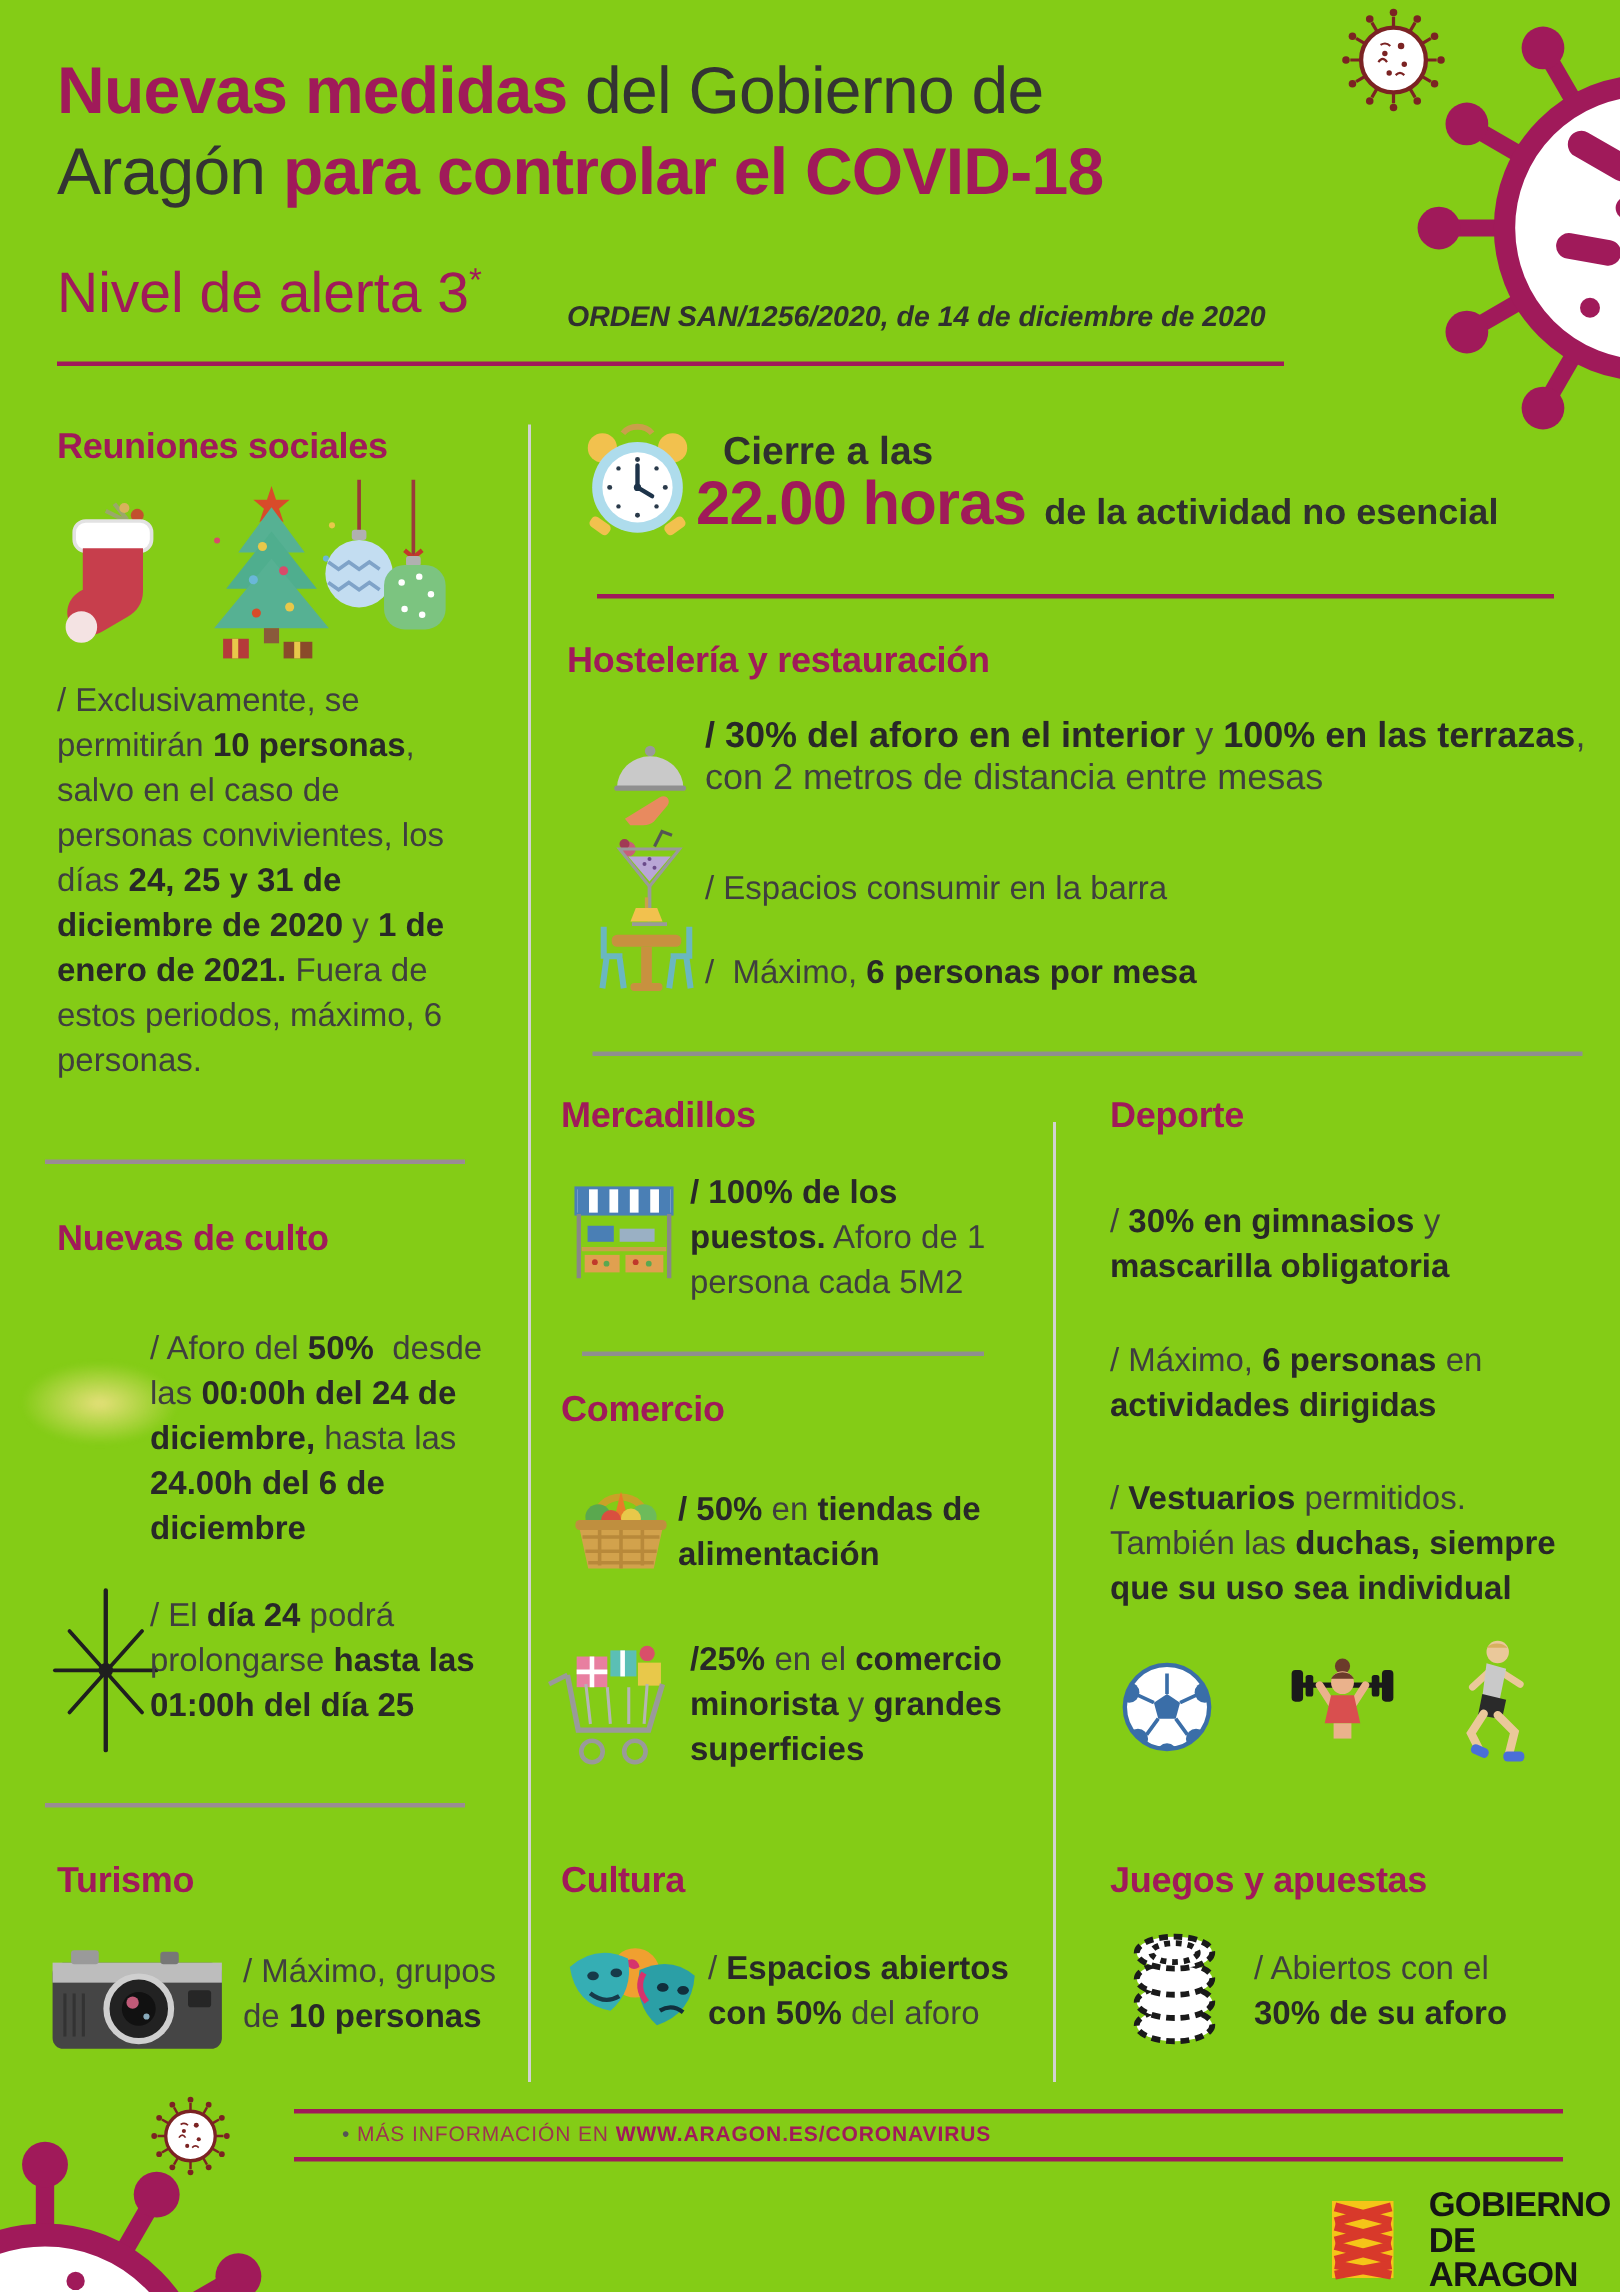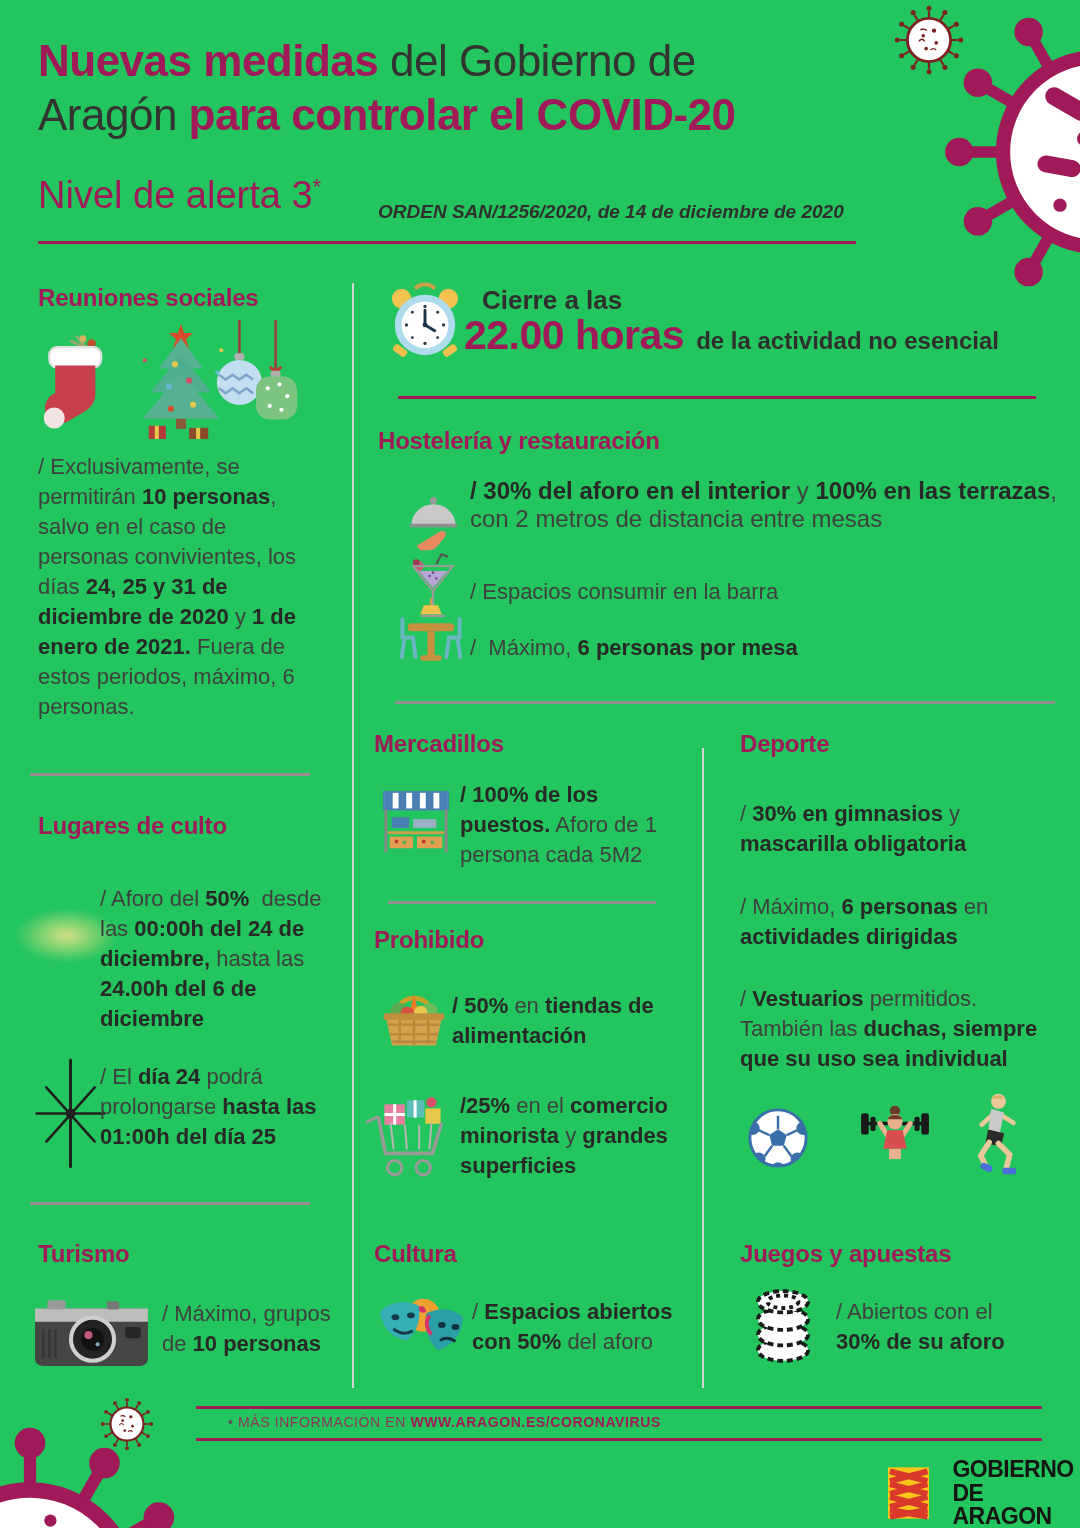--- a/index.html
+++ b/index.html
@@ -1,18 +1,18 @@
 <!DOCTYPE html>
 <html><head>
 <meta charset="utf-8">
 <style>
 :root{--accent:#a01a5a}
 *{margin:0;padding:0;box-sizing:border-box}
 body{background:#e9e9e9}
-.page{position:relative;width:1080px;height:1528px;margin:0 auto;background:#22c55e;overflow:hidden;
+.page{position:relative;width:1080px;height:1528px;margin:0 auto;background:#84cc16;overflow:hidden;
   font-family:"Liberation Sans","DejaVu Sans",sans-serif;color:#3f3f3f}
 .abs{position:absolute}
 .title{font-size:44px;line-height:54px;font-weight:400;color:#333;letter-spacing:-0.5px}
 .acc{color:var(--accent);font-weight:700}
 .sec-title{font-size:24px;font-weight:700;color:var(--accent);letter-spacing:-0.2px}
 .rich{font-size:22px;line-height:30px;white-space:pre-wrap;color:#3f3f3f}
 .rich b{font-weight:700;color:#282828}
 .rule-accent{height:3px;background:var(--accent)}
 .rule-gray{height:3px;background:#8f8f8f}
 .rule-soft{height:2.5px;background:#9a8c94}
@@ -91,21 +91,21 @@
     <g>
         <use href="#virusF" transform="translate(30,1592) scale(1.02)"></use>
       </g>
     <g>
         <use href="#virusO" transform="translate(127,1424) scale(0.55)"></use>
       </g>
   </svg>
 
   <div class="abs title" style="left:38px;top:34px">
     <div><b class="acc">Nuevas medidas</b><span> del Gobierno de</span></div>
-    <div><span>Aragón </span><b class="acc">para controlar el COVID-20</b></div>
+    <div><span>Aragón </span><b class="acc">para controlar el COVID-18</b></div>
   </div>
   <div class="abs" style="left:38px;top:174px;font-size:38px;color:var(--accent)">
     <span>Nivel de alerta 3</span><span style="vertical-align:14px;font-size:22px">*</span>
   </div>
   <div class="abs" style="left:378px;top:201px;font-size:19px;font-style:italic;font-weight:700;color:#2f2f2f">ORDEN SAN/1256/2020, de 14 de diciembre de 2020</div>
   <div class="abs rule-accent" style="left:38px;top:241px;width:818px"></div>
 
   <div class="abs vrule" style="left:352px;top:283px;height:1105px"></div>
   <div class="abs vrule" style="left:702px;top:748px;height:640px"></div>
 
@@ -160,21 +160,21 @@
 salvo en el caso de
 personas convivientes, los
 días </span><b>24, 25 y 31 de
 diciembre de 2020</b><span> y </span><b>1 de
 enero de 2021.</b><span> Fuera de
 estos periodos, máximo, 6
 personas.</span></div>
 
   <div class="abs rule-soft" style="left:30px;top:773px;width:280px"></div>
 
-  <div class="abs sec-title" style="left:38px;top:812px">Lugares de culto</div>
+  <div class="abs sec-title" style="left:38px;top:812px">Nuevas de culto</div>
   <div class="abs" style="left:14px;top:908px;width:105px;height:55px;background:radial-gradient(ellipse at center, rgba(246,227,140,0.85), rgba(246,227,140,0) 70%);filter:blur(2px)"></div>
   <div class="abs rich" style="left:100px;top:884px;width:258px"><span>/ Aforo del </span><b>50%</b><span>  desde
 las </span><b>00:00h del 24 de
 diciembre,</b><span> hasta las
 </span><b>24.00h del 6 de
 diciembre</b></div>
 
   <svg class="abs" style="left:25px;top:1058px" width="92" height="112" viewBox="0 0 95 115">
     <g stroke="#1f1f1f" stroke-linecap="round">
       <path d="M47 2 V112" stroke-width="3"></path>
@@ -284,21 +284,21 @@
       <circle cx="23" cy="56" r="2" fill="#5aa84f"></circle>
     <circle cx="43" cy="55" r="2" fill="#c0392b"></circle>
       <circle cx="52" cy="56" r="2" fill="#5aa84f"></circle>
   </svg>
   <div class="abs rich" style="left:460px;top:780px;width:230px"><b>/ 100% de los
 puestos.</b><span> Aforo de 1
 persona cada 5M2</span></div>
 
   <div class="abs rule-gray" style="left:388px;top:901px;width:268px;height:2.5px"></div>
 
-  <div class="abs sec-title" style="left:374px;top:926px">Prohibido</div>
+  <div class="abs sec-title" style="left:374px;top:926px">Comercio</div>
   <svg class="abs" style="left:376px;top:984px" width="76" height="70" viewBox="0 0 80 72">
     <path d="M22 30 a18 16 0 0 1 36 0" stroke="#c9a227" stroke-width="5" fill="none"></path>
     <circle cx="24" cy="28" r="9" fill="#5aa84f"></circle>
     <circle cx="56" cy="28" r="9" fill="#6dbb5a"></circle>
     <polygon points="40,10 35,30 45,30" fill="#e87a2a"></polygon>
     <circle cx="33" cy="30" r="7" fill="#d94f3f"></circle>
     <circle cx="47" cy="29" r="7" fill="#e8c84a"></circle>
     <path d="M10 32 h60 l-7 32 h-46 z" fill="#d2a24c"></path>
     <path d="M13 42 h54 M15 52 h50 M17 60 h46" stroke="#b8893a" stroke-width="2.5"></path>
     <path d="M25 34 v28 M40 34 v30 M55 34 v28" stroke="#b8893a" stroke-width="2.5"></path>

